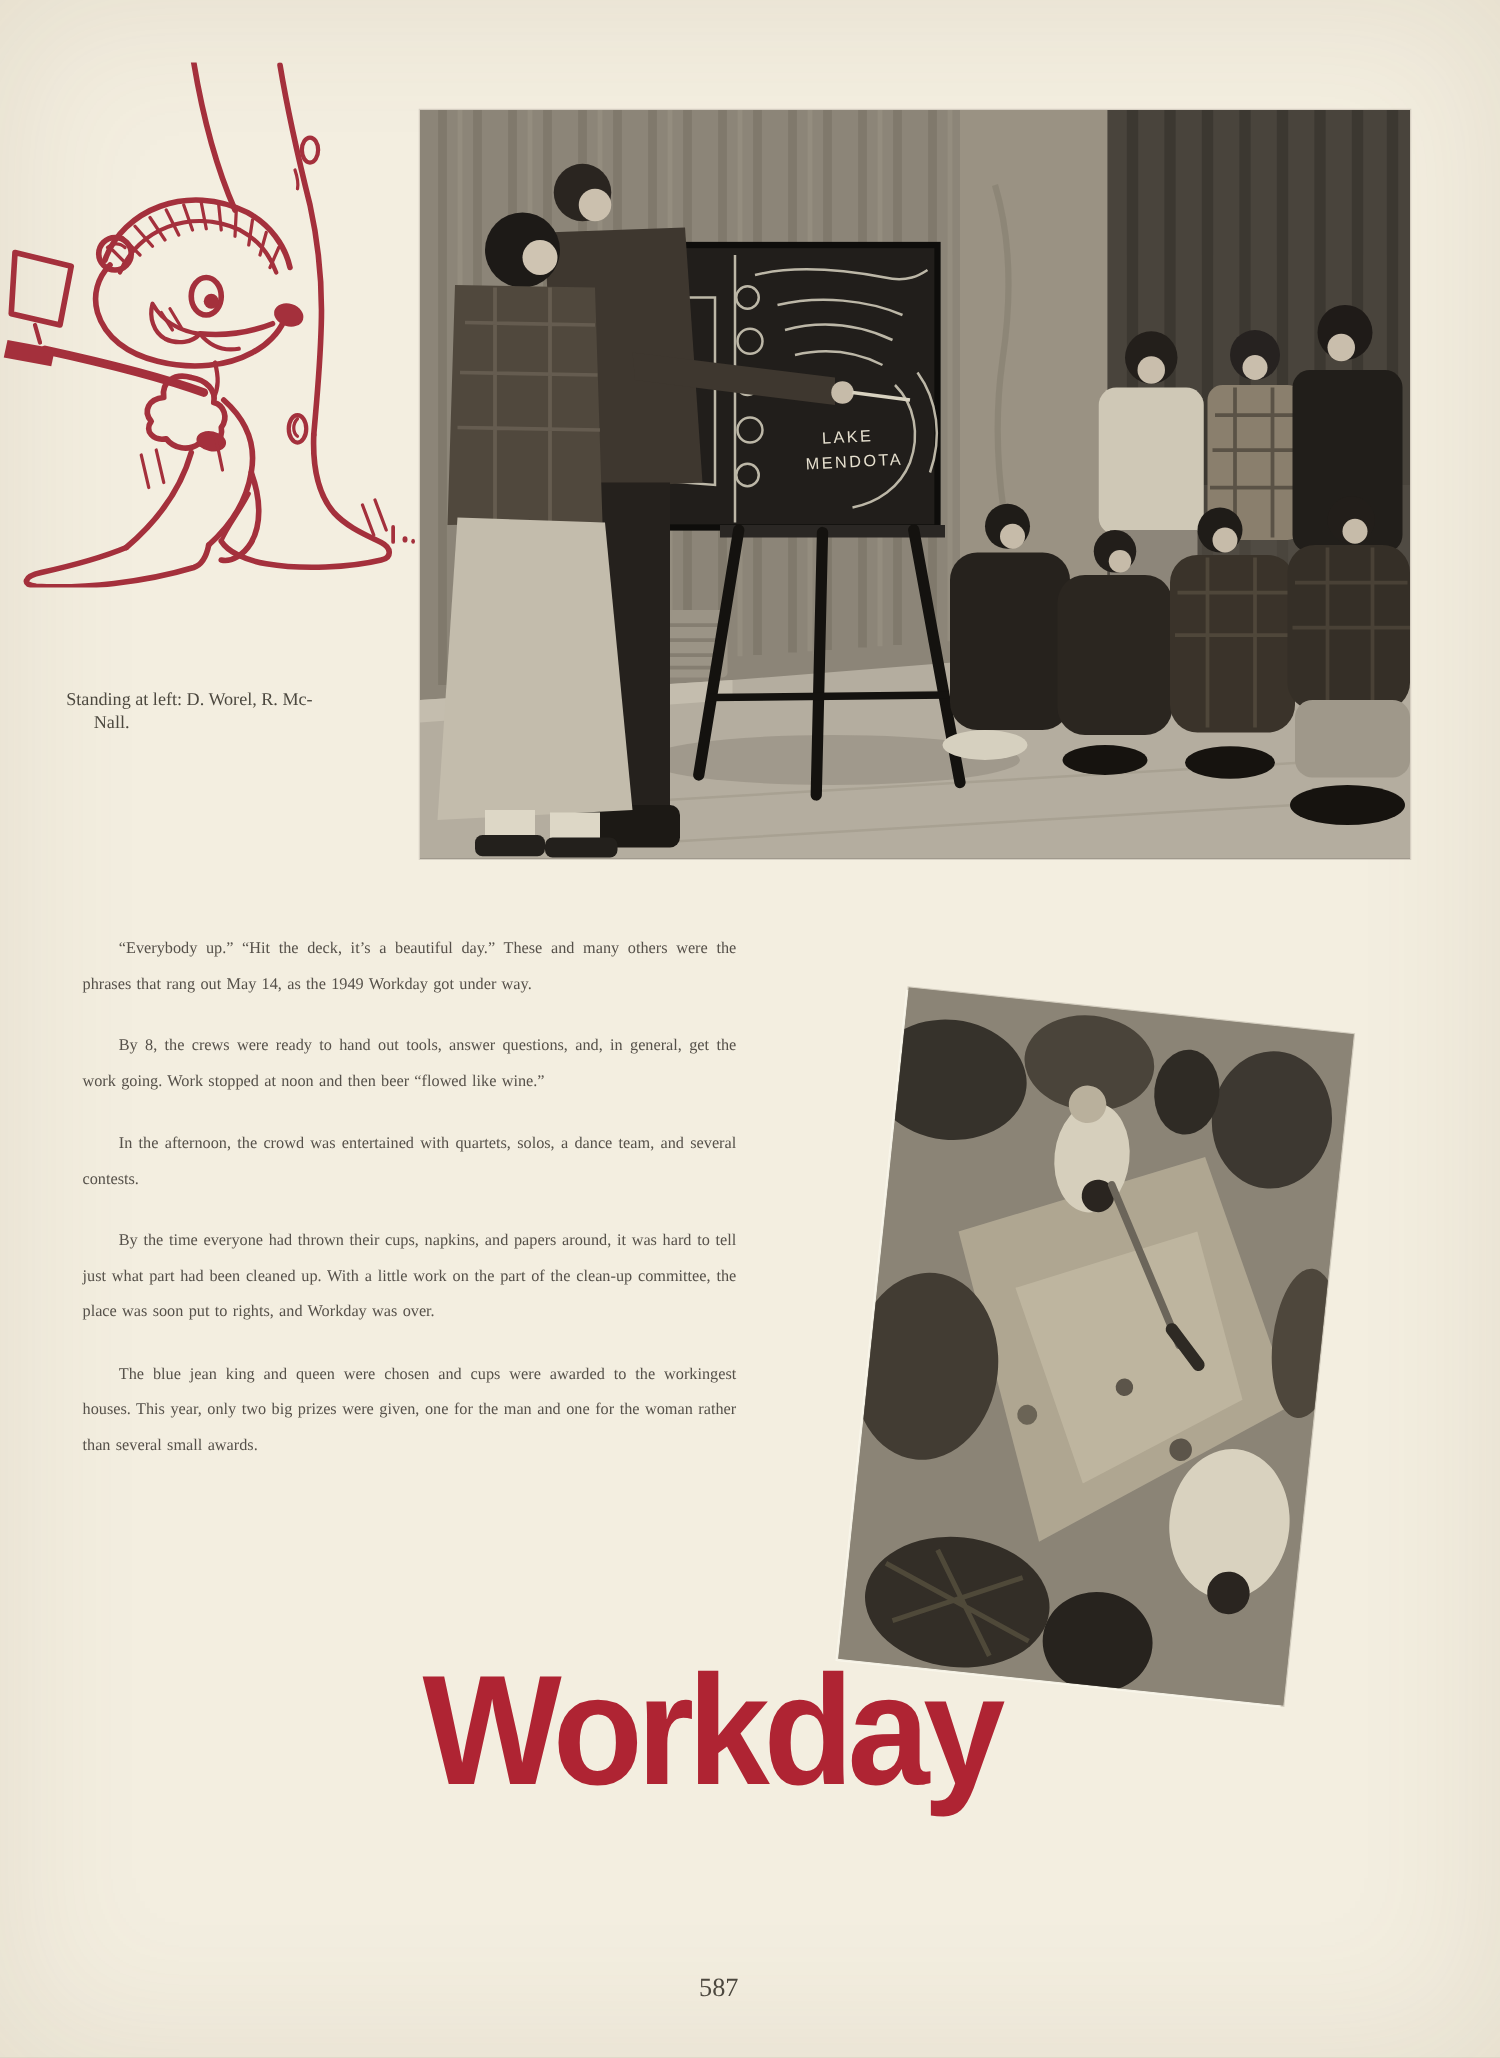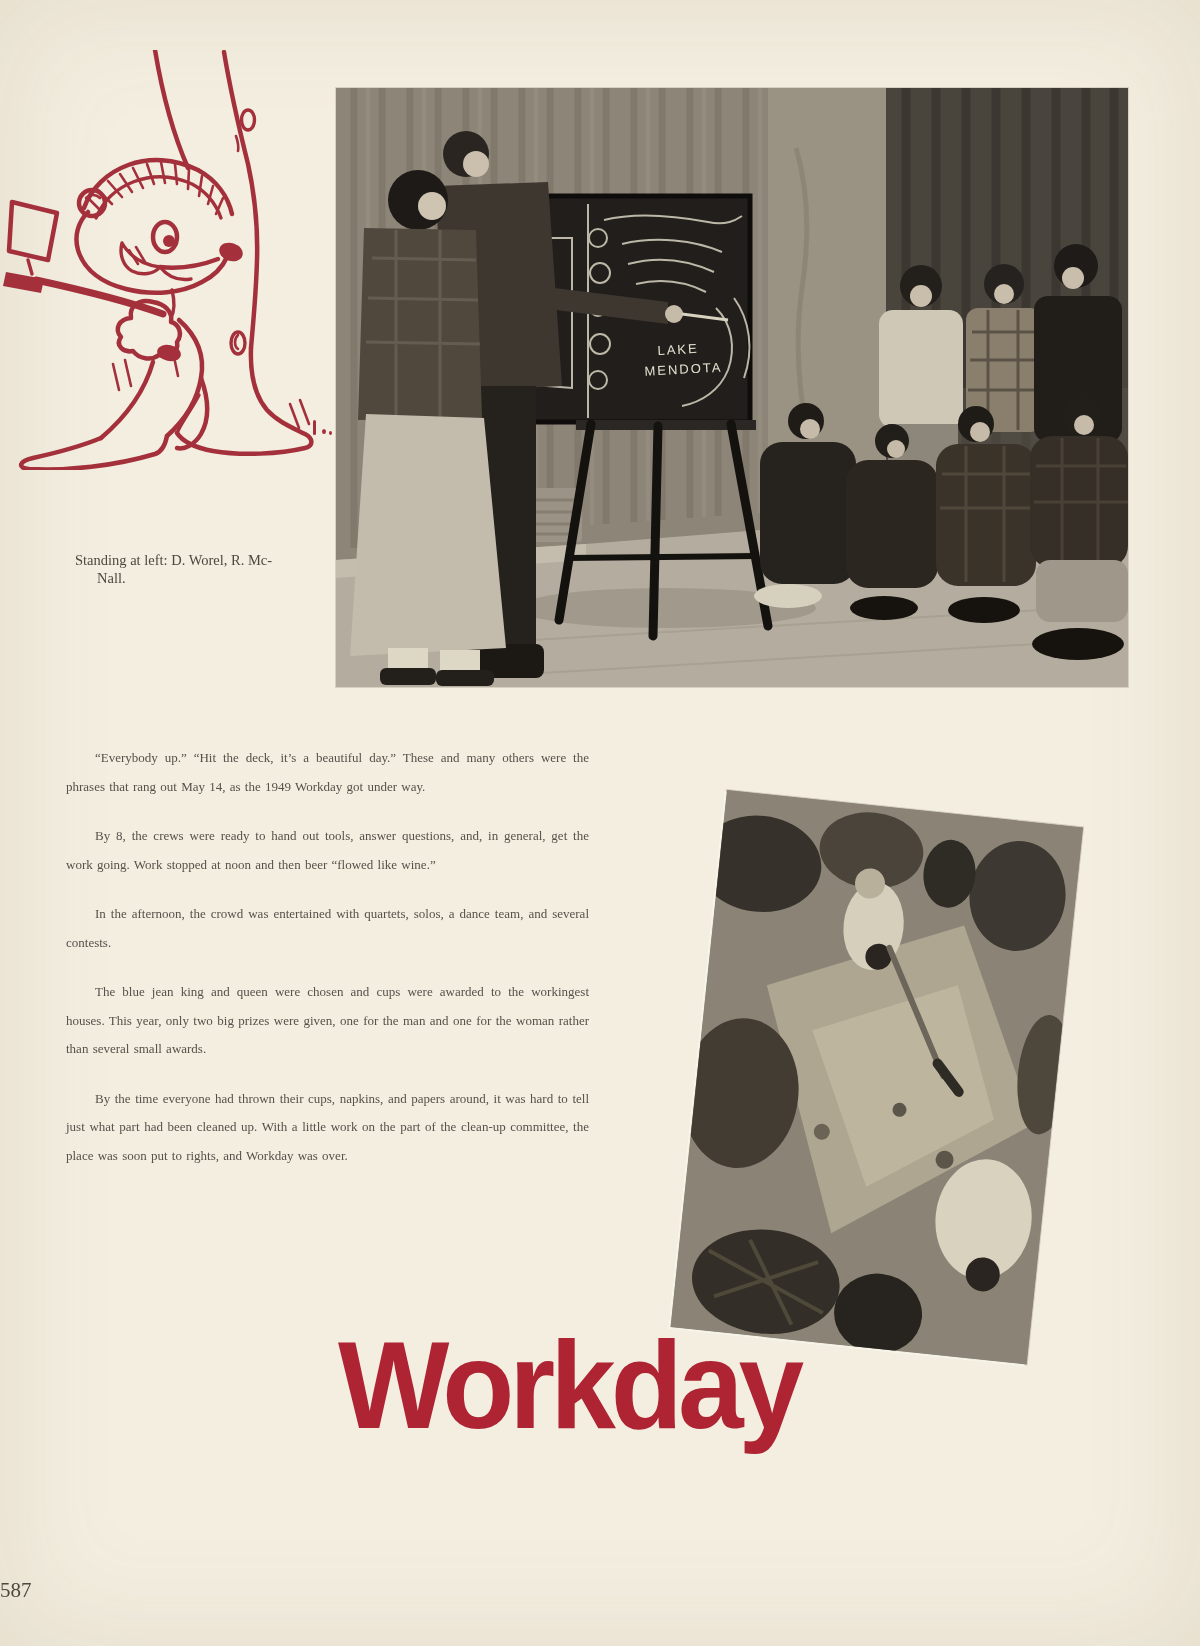--- a/index.html
+++ b/index.html
@@ -30,21 +30,21 @@
   .photo-top svg{display:block;width:100%;height:100%;}
 
   
   .stray{position:absolute;left:313px;top:420px;width:22px;height:22px;}
   .stray i{position:absolute;background:var(--red_line);border-radius:2px;}
   .stray i.b1{left:0;top:0;width:3px;height:15px;}
   .stray i.b2{left:9px;top:9px;width:4px;height:5px;border-radius:50%;}
   .stray i.b3{left:16px;top:11px;width:3px;height:4px;border-radius:50%;}
 
   
-  .captions{position:absolute;left:75px;top:552px;width:252px;
+  .captions{position:absolute;left:53px;top:552px;width:252px;
     font-size:14.5px;line-height:17.5px;color:var(--ink_caption);}
   .captions .cap{margin:0 0 11px 0;}
   .captions .l2{padding-left:22px;}
 
   
   .article{position:absolute;left:66px;top:744px;width:523px;
     font-size:13px;line-height:28.5px;text-align:justify;word-spacing:1px;}
   .article p{margin:0 0 21px 0;text-indent:29px;}
 
   
@@ -52,21 +52,21 @@
     transform:rotate(6deg);transform-origin:top left;
     background:#8b8476;box-shadow:-2px 2px 0 rgba(250,247,236,.8), 0 0 0 1px rgba(70,60,45,.2);}
   .photo-rot svg{display:block;width:100%;height:100%;}
 
   
   .title{position:absolute;left:338px;top:1322px;margin:0;
     font-family:"Liberation Sans", sans-serif;font-weight:700;
     font-size:118px;line-height:1;letter-spacing:-5px;color:var(--red_title);
     transform:scaleY(1.06);transform-origin:top left;}
 
-  .pageno{position:absolute;left:0;top:1578px;width:1150px;text-align:left;
+  .pageno{position:absolute;left:0;top:1578px;width:1150px;text-align:center;
     font-size:21px;color:var(--ink_caption);}
 </style>
 </head>
 <body>
 
 <div class="page">
 
   <svg class="mascot" viewBox="0 0 324 420" aria-hidden="true">
 
     <path d="M153,0 C160,42 171,84 186,118"></path>
@@ -253,22 +253,22 @@
     <p class="cap">
       <span class="l1">Standing at left:  D. Worel, R. Mc-</span><br>
       <span class="l2">Nall.</span>
     </p>
   </div>
 
   <div class="article">
     <p>“Everybody up.” “Hit the deck, it’s a beautiful day.” These and many others were the phrases that rang out May 14, as the 1949 Workday got under way.</p>
     <p>By 8, the crews were ready to hand out tools, answer questions, and, in general, get the work going. Work stopped at noon and then beer “flowed like wine.”</p>
     <p>In the afternoon, the crowd was entertained with quartets, solos, a dance team, and several contests.</p>
+    <p>By the time everyone had thrown their cups, napkins, and papers around, it was hard to tell just what part had been cleaned up. With a little work on the part of the clean-up committee, the place was soon put to rights, and Workday was over.</p>
     <p>The blue jean king and queen were chosen and cups were awarded to the workingest houses. This year, only two big prizes were given, one for the man and one for the woman rather than several small awards.</p>
-    <p>By the time everyone had thrown their cups, napkins, and papers around, it was hard to tell just what part had been cleaned up. With a little work on the part of the clean-up committee, the place was soon put to rights, and Workday was over.</p>
   </div>
 
   <div class="photo-rot">
     <svg viewBox="0 0 358 540" preserveAspectRatio="none">
       <rect width="358" height="540" fill="#8b8476"></rect>
       <polygon points="60,190 250,110 340,300 150,430" fill="#b3aa95" opacity=".9"></polygon>
       <polygon points="110,230 250,170 300,300 180,380" fill="#c2b9a2" opacity=".8"></polygon>
       <g>
         <ellipse cx="40" cy="70" rx="62" ry="48" fill="#36322b"></ellipse>
         <ellipse cx="150" cy="45" rx="52" ry="38" fill="#4a443a"></ellipse>

